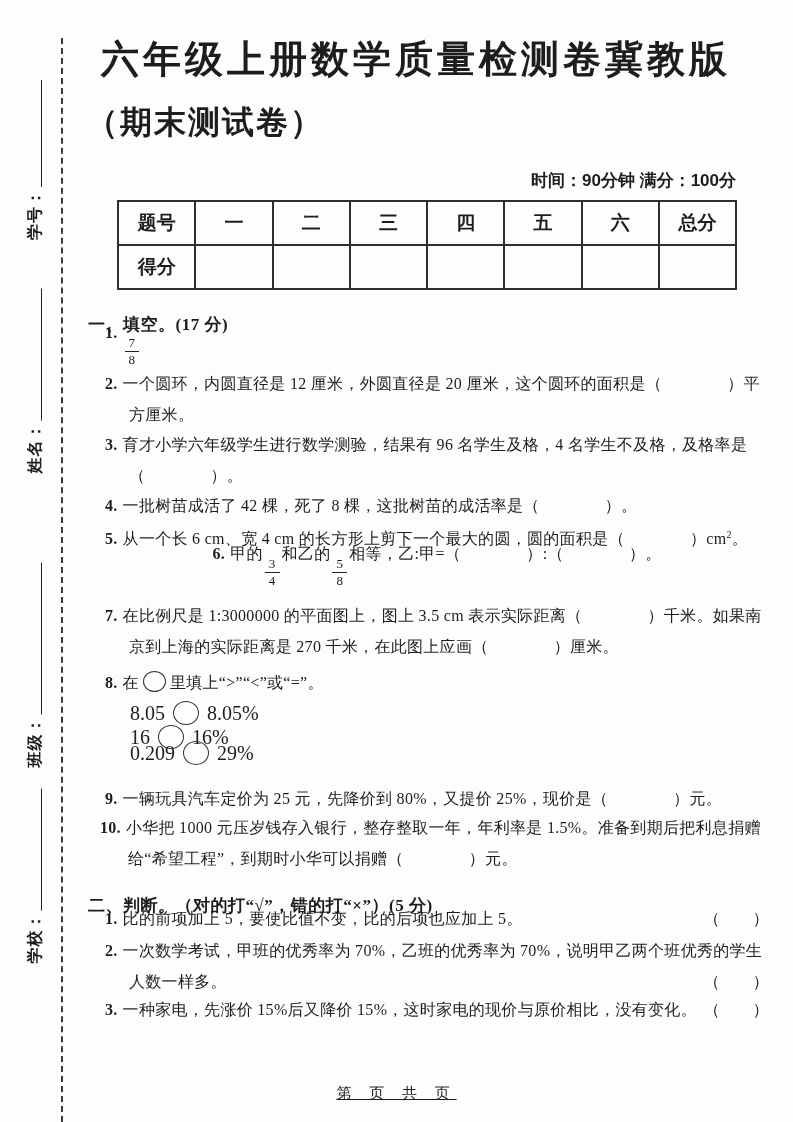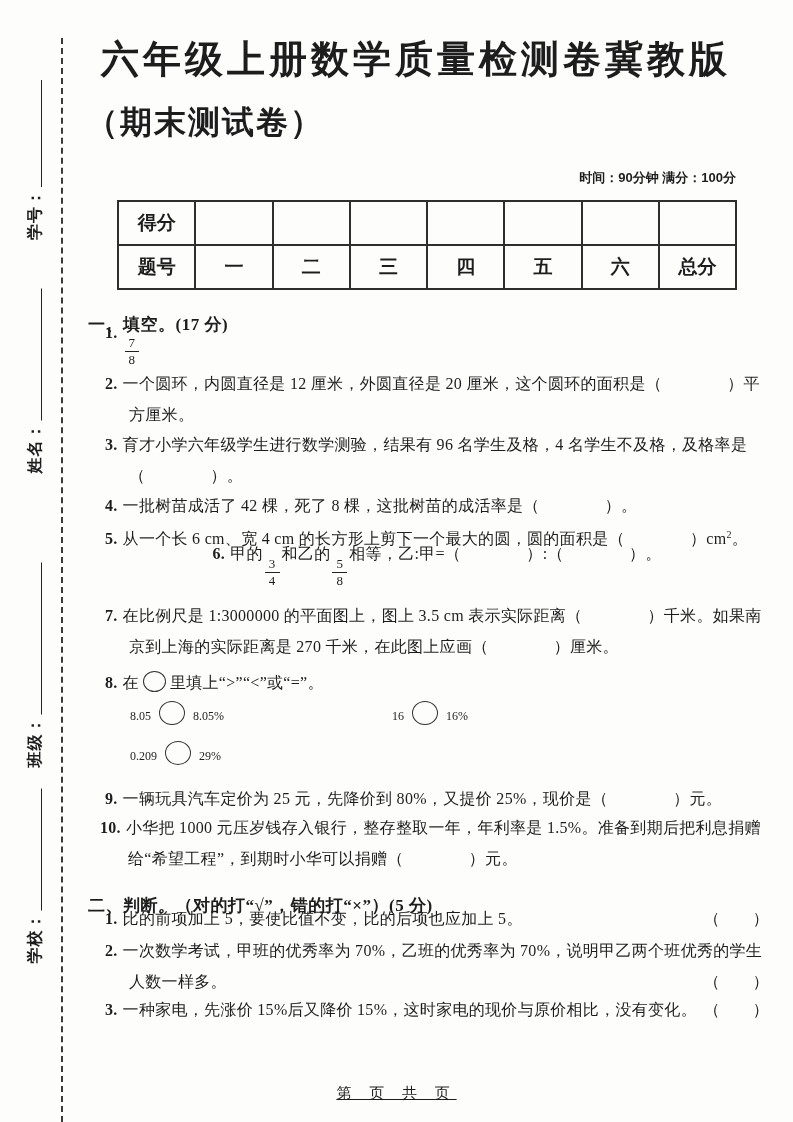--- a/index.html
+++ b/index.html
@@ -17,43 +17,43 @@
   .mfield .mline{flex:1;border-bottom:1.6px solid #222;margin:0 0 4px 2px;}
   
   .title{position:absolute;left:86px;width:660px;text-align:center;
     font-family:"Liberation Sans","DejaVu Sans",sans-serif;font-weight:700;
     top:34px;font-size:38px;letter-spacing:4px;white-space:nowrap;}
   .subtitle{position:absolute;left:86px;width:660px;text-align:left;
     font-family:"Liberation Sans","DejaVu Sans",sans-serif;font-weight:700;
     top:101px;font-size:32px;letter-spacing:2px;}
   .info{position:absolute;left:86px;width:650px;text-align:right;top:169px;
     font-family:"Liberation Sans","DejaVu Sans",sans-serif;font-weight:600;
-    font-size:13px;}
+    font-size:17px;}
   
   .score-table{position:absolute;left:117px;top:200px;width:620px;height:86px;
     border-collapse:collapse;table-layout:fixed;}
   .score-table td{border:2px solid #2e2e2e;text-align:center;
     font-size:19px;font-weight:bold;height:42px;padding:0;}
   
   .sec-head{position:absolute;left:88px;font-size:17px;font-weight:bold;
     white-space:nowrap;letter-spacing:.5px;margin-top:22px;}
   .q{position:absolute;left:105px;width:640px;font-size:16px;line-height:31px;
     letter-spacing:.3px;padding-left:24px;text-indent:-24px;}
   .q .qnum{font-weight:bold;padding-right:5px;}
   .q10{padding-left:28px;text-indent:-28px;left:100px;}
   .frac{display:inline-flex;flex-direction:column;align-items:center;
     vertical-align:-9px;line-height:1.15;font-size:13px;margin:0 2px;
     text-indent:0;}
   .frac .fn{border-bottom:1.2px solid #222;padding:0 4px 0;}
   .frac .fd{padding-top:1px;}
   .circ{display:inline-block;width:24px;height:22px;border:1.6px solid #333;
     border-radius:50%;vertical-align:-5px;margin:0 8px;text-indent:0;}
   .circ.small{width:21px;height:19px;vertical-align:-4px;margin:0 4px;}
-  .cmp-row{position:absolute;left:130px;width:615px;font-size:12px;
-    display:flex;}
+  .cmp-row{position:absolute;left:130px;width:615px;font-size:20px;
+    display:flex;flex-direction:column;}
   .cmp-row .cmp{width:262px;}
   .j-item{position:absolute;left:105px;width:640px;font-size:16px;
     line-height:31px;letter-spacing:.3px;padding-left:24px;text-indent:-24px;}
   .j-item .qnum{font-weight:bold;padding-right:5px;}
   .j-bracket{position:absolute;right:0;bottom:0;text-indent:0;}
   .footer{position:absolute;left:0;top:1084px;width:793px;text-align:center;
     font-size:15px;letter-spacing:7px;text-decoration:underline;}
   sup{font-size:10px;}
 </style>
 </head>
@@ -80,38 +80,38 @@
     <span class="mline"></span>
   </div>
 
   <div class="title">六年级上册数学质量检测卷冀教版</div>
   <div class="subtitle">（期末测试卷）</div>
   <div class="info">时间：90分钟  满分：100分</div>
 
   <table class="score-table">
     <tbody>
         <tr>
+      <td>题号</td>
+      <td>一</td>
+      <td>二</td>
+      <td>三</td>
+      <td>四</td>
+      <td>五</td>
+      <td>六</td>
+      <td>总分</td>
+    </tr>
+    <tr>
       <td>得分</td>
       <td></td>
       <td></td>
       <td></td>
       <td></td>
       <td></td>
       <td></td>
       <td></td>
-    </tr>
-    <tr>
-      <td>题号</td>
-      <td>一</td>
-      <td>二</td>
-      <td>三</td>
-      <td>四</td>
-      <td>五</td>
-      <td>六</td>
-      <td>总分</td>
     </tr>
   </tbody>
     </table>
 
   <div class="sec-head" style="top:291px">一、填空。(17 分)</div>
 
   <div class="q" style="top:317px">
     <span class="qnum">1.</span><span class="frac">
         <span class="fn">7</span>
         <span class="fd">8</span>

